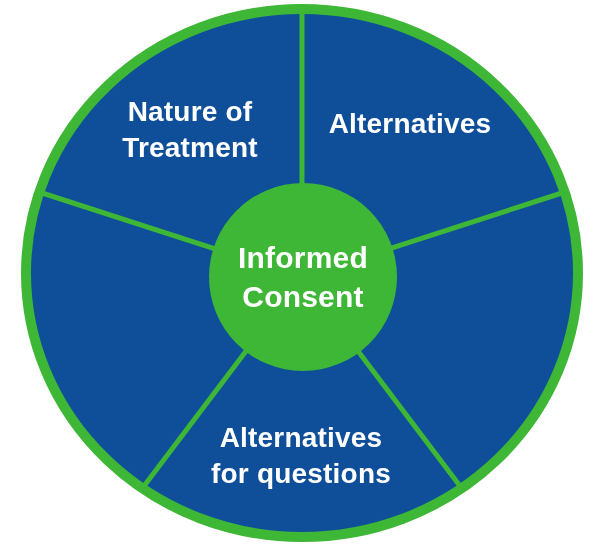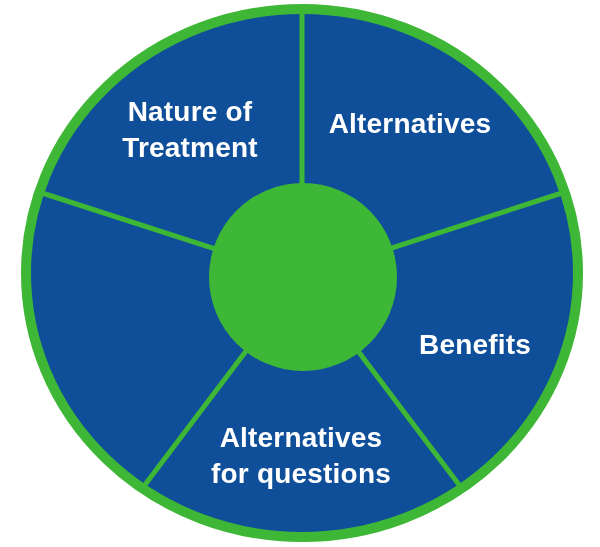--- a/index.html
+++ b/index.html
@@ -73,20 +73,21 @@
     <line class="divider" x1="302" y1="277" x2="463" y2="490"></line>
 
     <circle class="hub" cx="303" cy="277" r="94"></circle>
   </svg>
 
   <div class="label pos-nature">Nature of
 Treatment</div>
 
   <div class="label pos-alternatives">Alternatives</div>
 
-  <div class="label pos-benefits">Benefits</div>
 
   <div class="label pos-opportunity">Alternatives
 for questions</div>
 
 
+  <div class="label center-label pos-center">Informed
+Consent</div>
 
 </div>
 
 </body></html>

